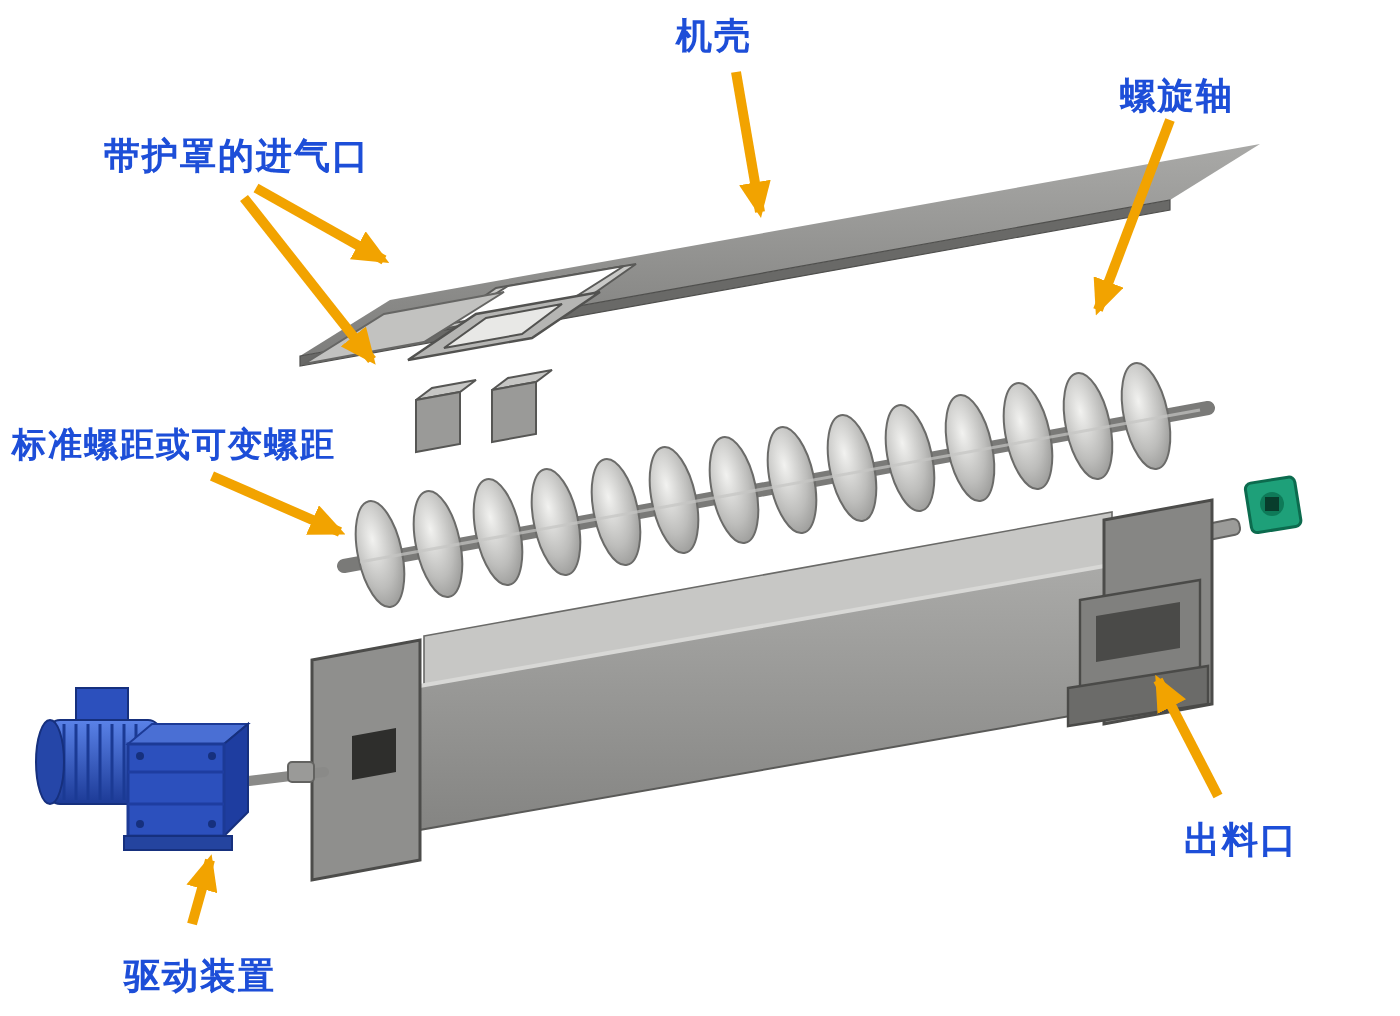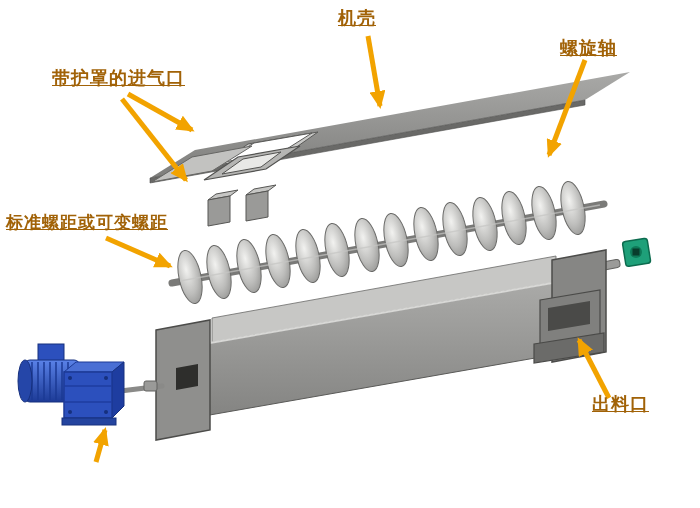--- a/index.html
+++ b/index.html
@@ -6,27 +6,26 @@
   .stage{
     position:relative;
     width:700px;height:508px;
     background:#ffffff;
     overflow:hidden;
     font-family:"DejaVu Sans","Liberation Sans",sans-serif;
   }
   .stage svg{position:absolute;left:0;top:0;}
   .lbl{
     position:absolute;
-    color:#a16207;
+    color:#1d4ed8;
     font-size:18px;
     font-weight:700;
     letter-spacing:1px;
     white-space:nowrap;
     user-select:none;
-    text-decoration:underline;
   }
   .lbl.small{font-size:17px;}
 </style>
 </head>
 <body>
 
 <div class="stage">
 
 <svg width="700" height="508" viewBox="0 0 700 508">
   <defs>
@@ -168,16 +167,17 @@
 </svg>
 
 <div class="lbl" style="left:338px;top:6px">机壳</div>
 
 <div class="lbl" style="left:560px;top:36px">螺旋轴</div>
 
 <div class="lbl" style="left:52px;top:66px">带护罩的进气口</div>
 
 <div class="lbl small" style="left:6px;top:211px">标准螺距或可变螺距</div>
 
+<div class="lbl" style="left:62px;top:476px">驱动装置</div>
 
-<div class="lbl" style="left:592px;top:392px">出料口</div>
+<div class="lbl" style="left:592px;top:408px">出料口</div>
 
 </div>
 
 </body></html>

